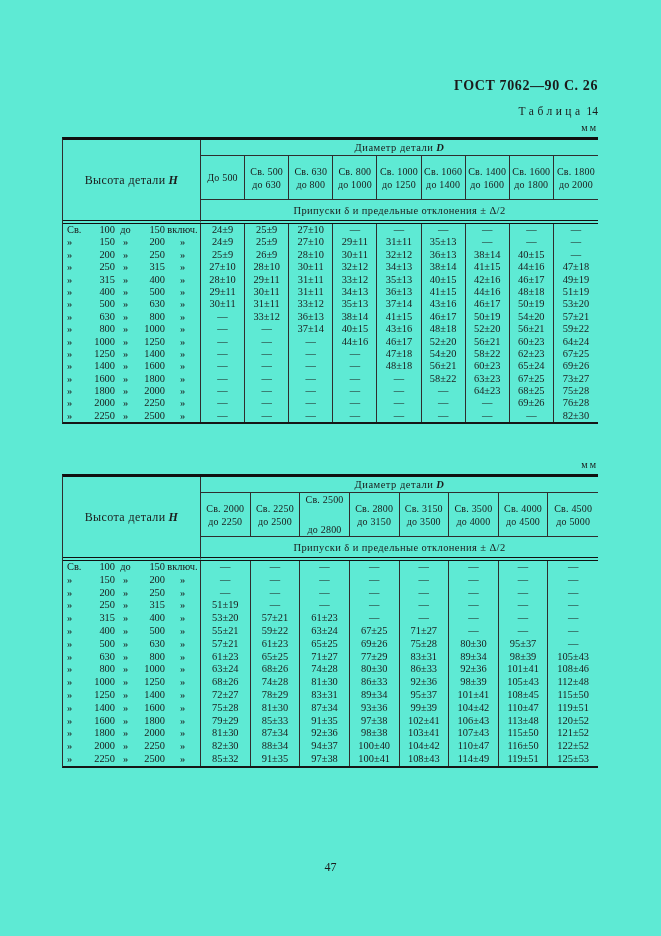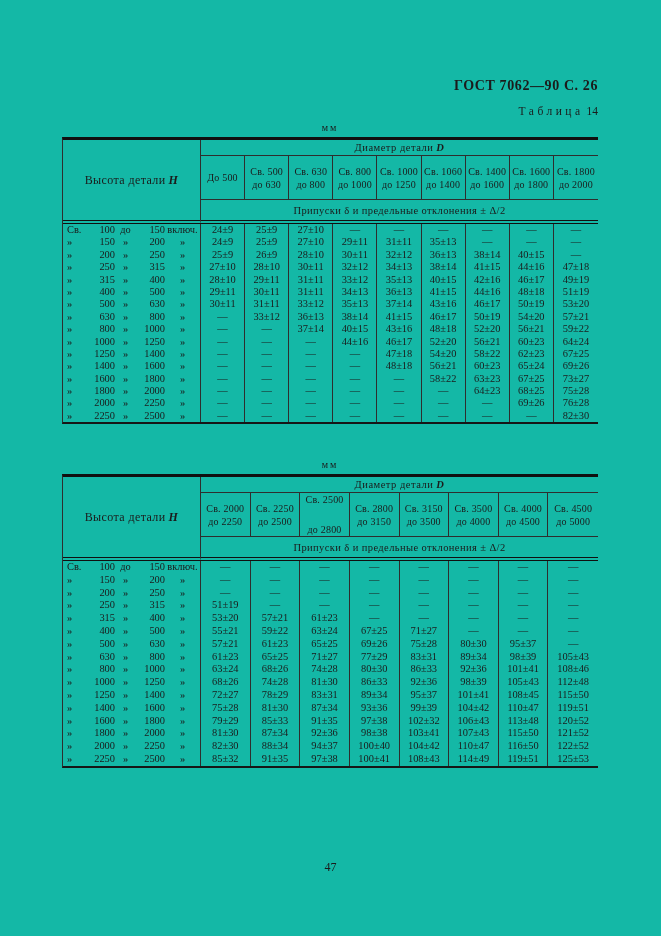--- a/index.html
+++ b/index.html
@@ -1,31 +1,31 @@
 <!DOCTYPE html>
 <html><head>
 <meta charset="utf-8">
 <style>
   html,body{margin:0;padding:0;background:#9a9a9a;}
   .page{
-    position:relative;width:661px;height:936px;background:#14b8a6;
+    position:relative;width:661px;height:936px;background:#5eead4;
     font-family:"Liberation Serif","DejaVu Serif",serif;color:#1b1b1b;
     overflow:hidden;margin:0 auto;
   }
   .gost-header{
     position:absolute;top:78px;right:63px;
     font-weight:bold;font-size:14px;letter-spacing:0.6px;white-space:nowrap;
   }
   .tbl-wrap{position:absolute;left:62px;width:536px;}
   .tbl-wrap.t1{top:104px;}
   .tbl-wrap.t2{top:458px;}
   .caption{text-align:right;font-size:11.5px;height:17px;line-height:15px;}
   .caption .spaced{letter-spacing:3.5px;}
   .caption.italic{font-style:italic;letter-spacing:0.4px;}
-  .units{text-align:center;font-size:10px;letter-spacing:2px;height:16px;line-height:14px;}
+  .units{text-align:right;font-size:10px;letter-spacing:2px;height:16px;line-height:14px;}
   .gtable{
     display:grid;
     border-top:3px solid #101010;
     border-bottom:2px solid #161616;
     border-left:1px solid #2e2e2e;
     grid-template-rows:16px 44px 24px;
   }
   .t1 .gtable{grid-auto-rows:12.4px;}
   .t2 .gtable{grid-auto-rows:12.8px;}
   .c-rowhead{
@@ -602,21 +602,21 @@
           <span class="rl0">»</span>
           <span class="rl1">1600</span>
           <span class="rl2">»</span>
           <span class="rl3">1800</span>
           <span class="rl4">»</span>
         </div>
         <div class="c-val">79±29</div>
         <div class="c-val">85±33</div>
         <div class="c-val">91±35</div>
         <div class="c-val">97±38</div>
-        <div class="c-val">102±32</div>
+        <div class="c-val">102±41</div>
         <div class="c-val">106±43</div>
         <div class="c-val">113±48</div>
         <div class="c-val last">120±52</div>
         <div class="c-rlabel">
           <span class="rl0">»</span>
           <span class="rl1">1800</span>
           <span class="rl2">»</span>
           <span class="rl3">2000</span>
           <span class="rl4">»</span>
         </div>

